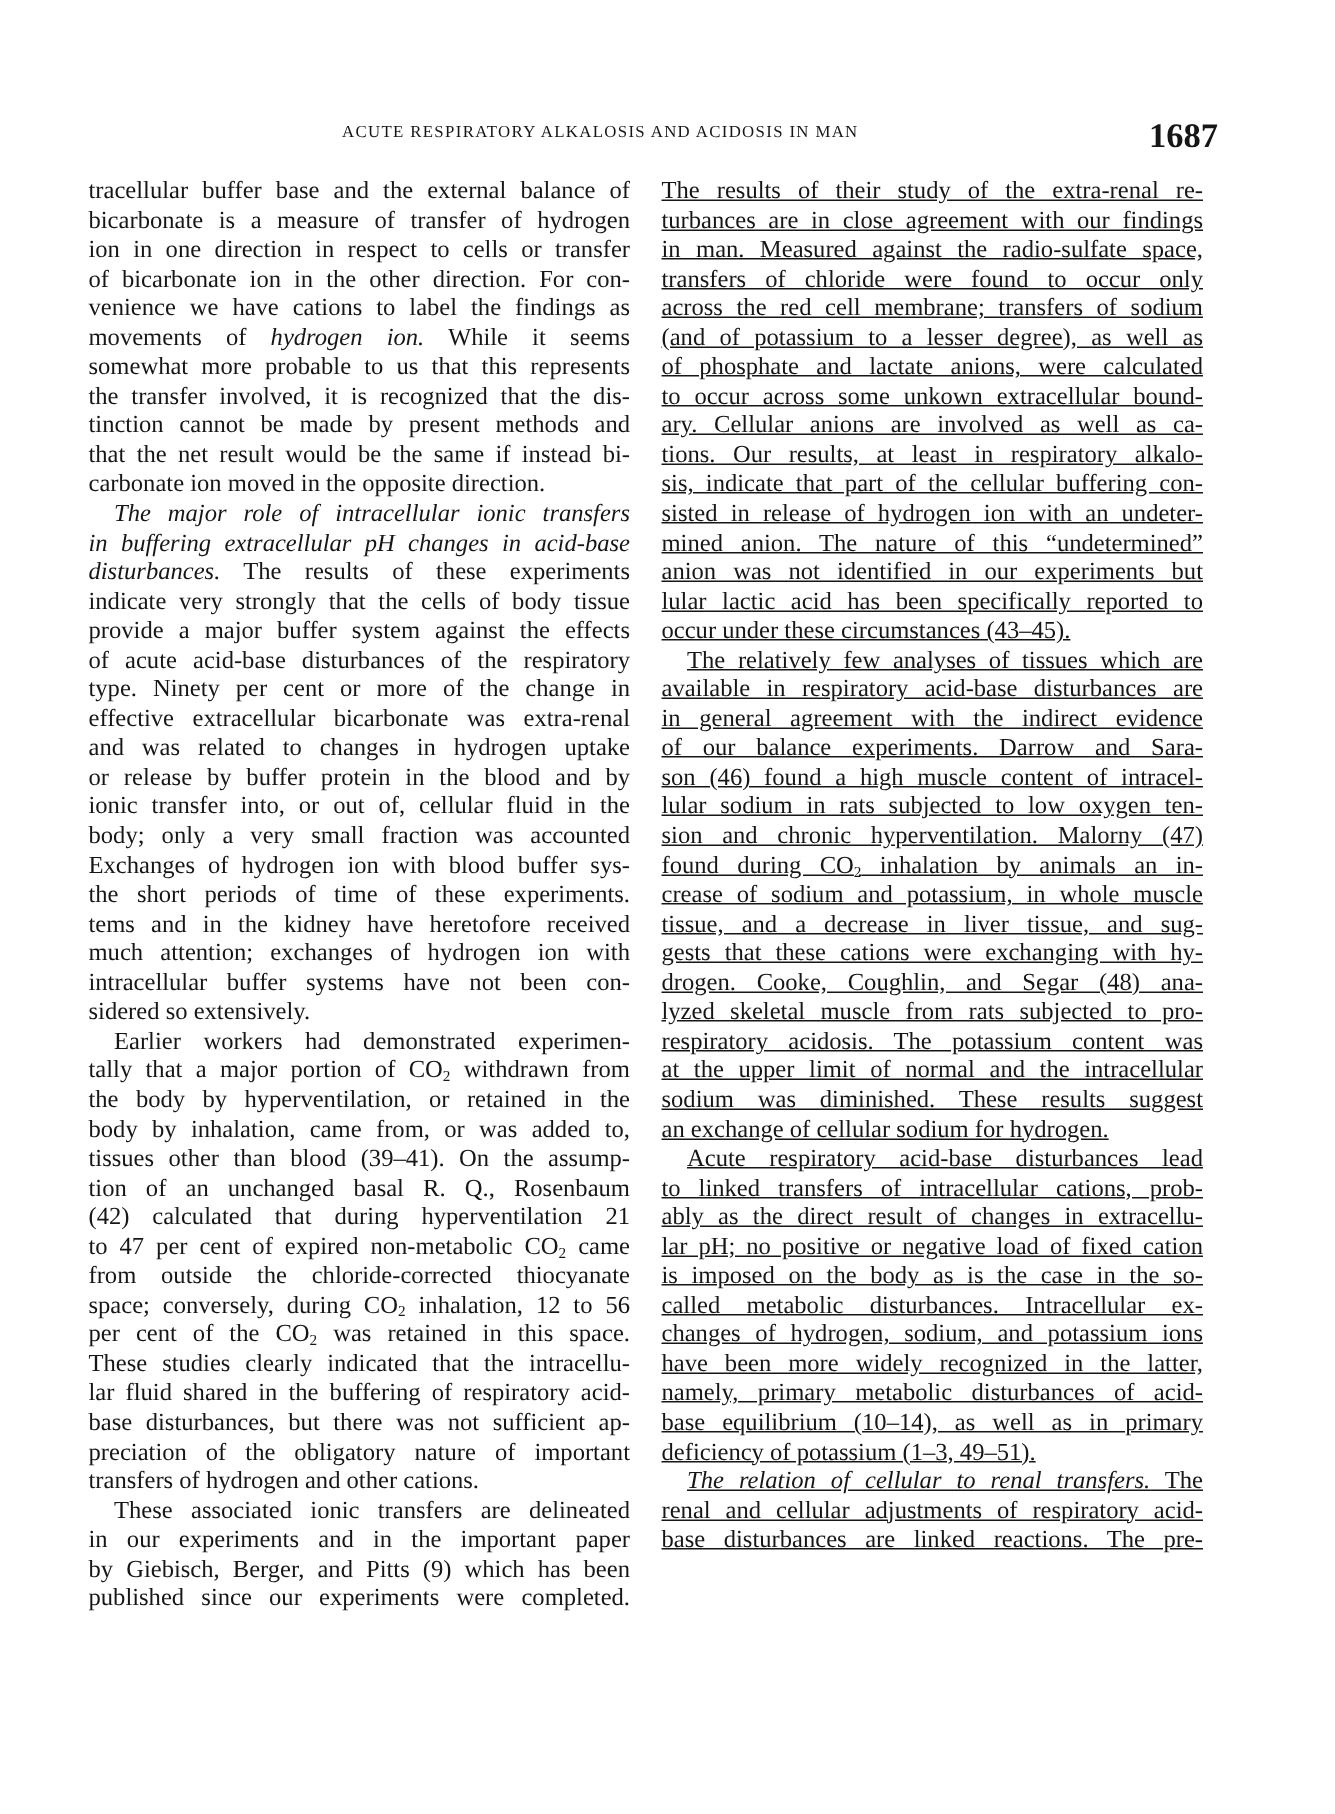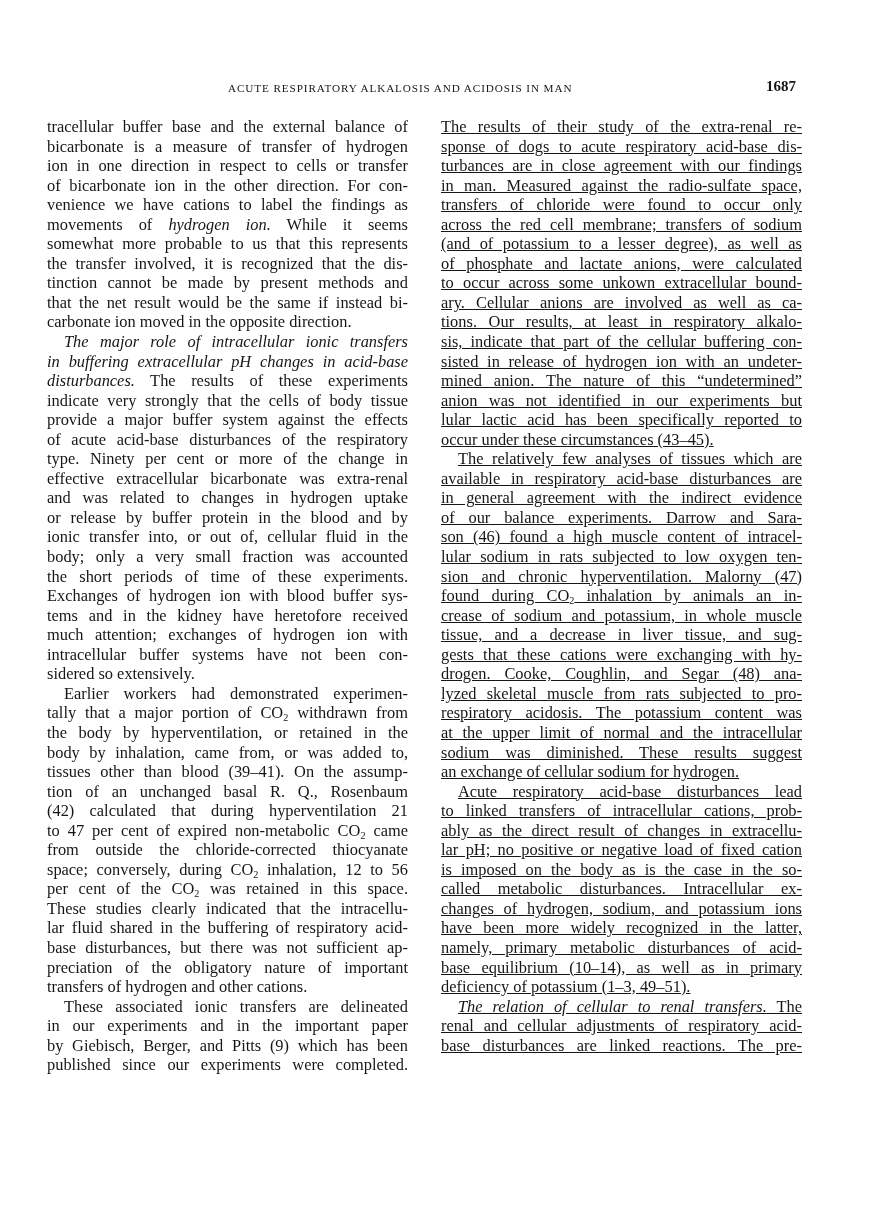--- a/index.html
+++ b/index.html
@@ -1,23 +1,23 @@
 <!DOCTYPE html>
 <html><head>
 <meta charset="utf-8">
 <style>
   html, body { margin: 0; padding: 0; background: #ffffff; }
   body { width: 890px; height: 1209px; position: relative; overflow: hidden;
          font-family: "Liberation Serif", "DejaVu Serif", serif; color: #161616; }
   .running-head { position: absolute; top: 78px; left: 0; width: 720px; height: 24px; }
   .running-title { position: absolute; left: 228px; top: 4px; font-size: 11.2px; letter-spacing: 0.9px;
                    text-transform: uppercase; font-weight: normal; white-space: nowrap; }
-  .page-number { position: absolute; left: 766px; top: 0px; font-size: 15px; font-weight: bold; }
+  .page-number { position: absolute; left: 766px; top: 0px; font-size: 23px; font-weight: bold; }
   .column { position: absolute; top: 117px; width: 361px; font-size: 16.4px; line-height: 19.55px; }
-  .col-left { left: 47px; }
+  .col-left { left: 59px; }
   .col-right { left: 441px; text-decoration: underline; }
   .line { display: block; white-space: nowrap; text-align: justify; text-align-last: justify; height: 19.55px; overflow: visible; }
   .line.last { text-align-last: left; }
   .line.indent { padding-left: 17px; }
   .it { font-style: italic; }
   sub { font-size: 0.62em; vertical-align: -0.25em; line-height: 0; }
 </style>
 </head>
 <body>
 
@@ -43,22 +43,22 @@
     <span class="line"><span class="it">disturbances.</span>  The results of these experiments</span>
     <span class="line">indicate very strongly that the cells of body tissue</span>
     <span class="line">provide a major buffer system against the effects</span>
     <span class="line">of acute acid-base disturbances of the respiratory</span>
     <span class="line">type.  Ninety per cent or more of the change in</span>
     <span class="line">effective extracellular bicarbonate was extra-renal</span>
     <span class="line">and was related to changes in hydrogen uptake</span>
     <span class="line">or release by buffer protein in the blood and by</span>
     <span class="line">ionic transfer into, or out of, cellular fluid in the</span>
     <span class="line">body; only a very small fraction was accounted</span>
+    <span class="line">Exchanges of hydrogen ion with blood buffer sys-</span>
     <span class="line">the short periods of time of these experiments.</span>
-    <span class="line">Exchanges of hydrogen ion with blood buffer sys-</span>
     <span class="line">tems and in the kidney have heretofore received</span>
     <span class="line">much attention; exchanges of hydrogen ion with</span>
     <span class="line">intracellular buffer systems have not been con-</span>
     <span class="line last">sidered so extensively.</span>
     <span class="line indent">Earlier workers had demonstrated experimen-</span>
     <span class="line">tally that a major portion of CO<sub>2</sub> withdrawn from</span>
     <span class="line">the body by hyperventilation, or retained in the</span>
     <span class="line">body by inhalation, came from, or was added to,</span>
     <span class="line">tissues other than blood (39–41).  On the assump-</span>
     <span class="line">tion of an unchanged basal R. Q., Rosenbaum</span>
@@ -72,21 +72,20 @@
     <span class="line">base disturbances, but there was not sufficient ap-</span>
     <span class="line">preciation of the obligatory nature of important</span>
     <span class="line last">transfers of hydrogen and other cations.</span>
     <span class="line indent">These associated ionic transfers are delineated</span>
     <span class="line">in our experiments and in the important paper</span>
     <span class="line">by Giebisch, Berger, and Pitts (9) which has been</span>
     <span class="line">published since our experiments were completed.</span>
   </div>
 <div class="column col-right" id="col-right">
     <span class="line">The results of their study of the extra-renal re-</span>
-    <span class="line">sponse of dogs to acute respiratory acid-base dis-</span>
     <span class="line">turbances are in close agreement with our findings</span>
     <span class="line">in man.  Measured against the radio-sulfate space,</span>
     <span class="line">transfers of chloride were found to occur only</span>
     <span class="line">across the red cell membrane; transfers of sodium</span>
     <span class="line">(and of potassium to a lesser degree), as well as</span>
     <span class="line">of phosphate and lactate anions, were calculated</span>
     <span class="line">to occur across some unkown extracellular bound-</span>
     <span class="line">ary.  Cellular anions are involved as well as ca-</span>
     <span class="line">tions.  Our results, at least in respiratory alkalo-</span>
     <span class="line">sis, indicate that part of the cellular buffering con-</span>

